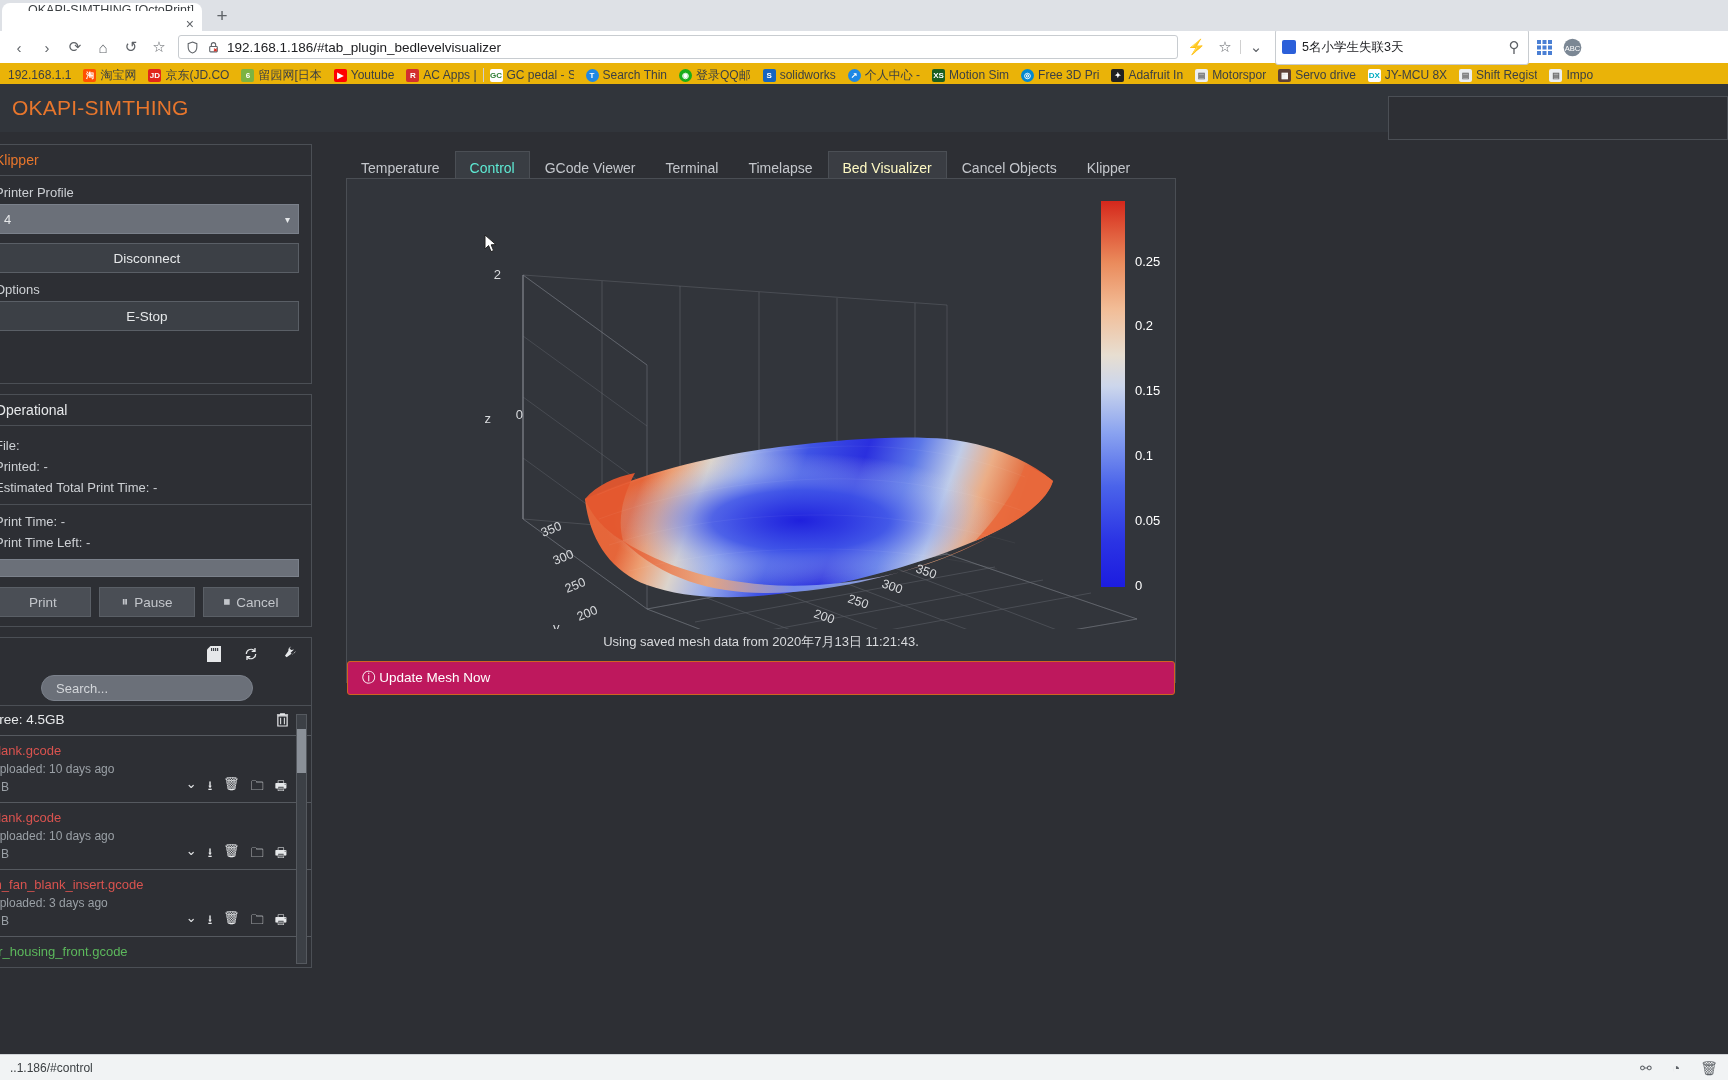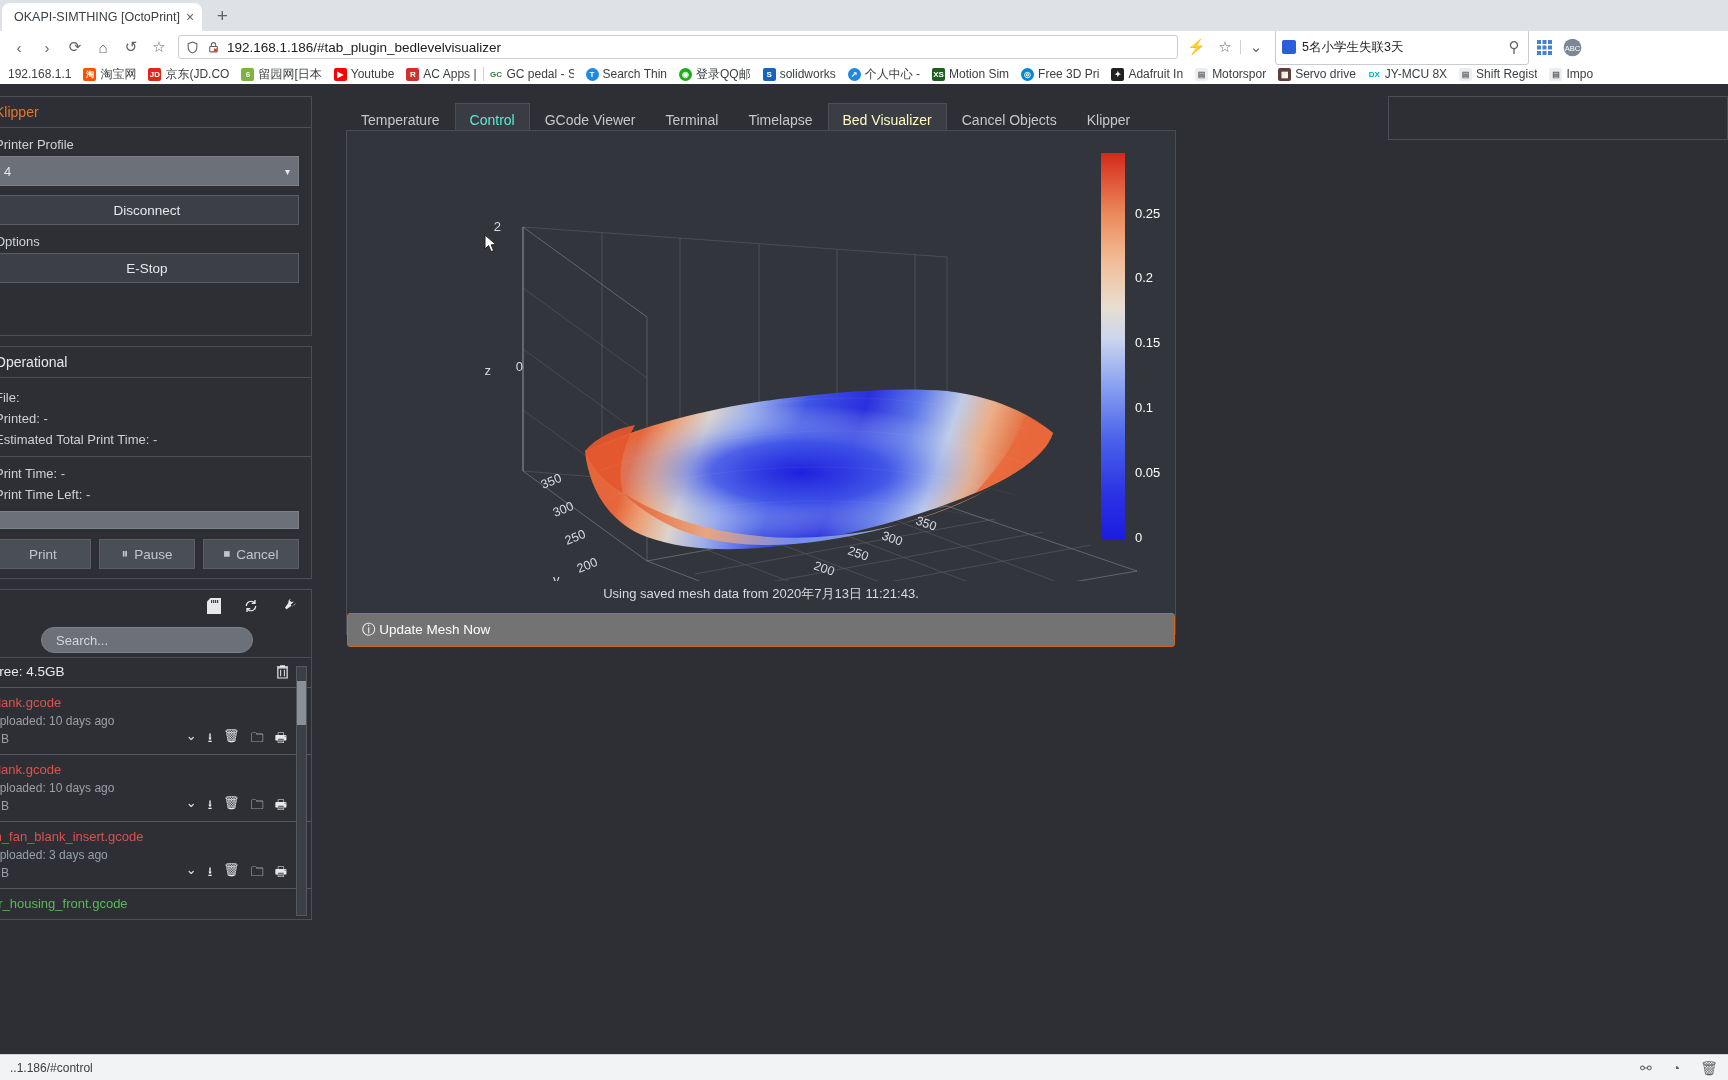--- a/index.html
+++ b/index.html
@@ -14,22 +14,22 @@
   .browser { width: 1728px; height: 1080px; position: relative; }
 
   .tabstrip {
     height: 31px; background: #dee1e6;
     display: flex; align-items: flex-end; padding-left: 2px;
     position: relative;
   }
   .btab {
     height: 28px; min-width: 200px; max-width: 230px;
     background: #fff; border-radius: 8px 8px 0 0;
-    display: flex; align-items: center; padding: 0 8px 0 12px;
-    font-size: 12.5px; color: #3c4043; gap: 6px;
+    display: flex; align-items: flex-end; padding: 0 8px 0 12px;
+    font-size: 12.5px; color: #3c4043; gap: 6px; flex-direction: column;
   }
   .btab .ttl {
     flex: 1; white-space: nowrap; overflow: hidden;
     text-overflow: ellipsis;
   }
   .btab .xbtn { color: #5f6368; font-size: 14px; line-height: 1; cursor: pointer; }
   .newtab {
     width: 28px; height: 28px; display: flex; align-items: center;
     justify-content: center; color: #5f6368; font-size: 19px;
     margin-left: 6px; margin-bottom: 1px;
@@ -57,21 +57,21 @@
     border-radius: 3px; display: flex; align-items: center;
     padding: 0 6px; gap: 6px; margin-left: 4px; background: #fff;
   }
   .searchbox .stext { font-size: 12.5px; color: #202124; white-space: nowrap; flex: 1; }
   .badge-ico {
     width: 14px; height: 14px; border-radius: 2px;
     background: #2b5fd9; display: inline-block; flex: 0 0 auto;
   }
 
   .bookmarks {
-    height: 25px; background: #ffffff; border-bottom: 3px solid #22c55e;
+    height: 25px; background: #eab308; border-bottom: 1px solid #22c55e;
     display: flex; align-items: center; gap: 0px; padding: 0 2px;
     overflow: hidden; white-space: nowrap;
   }
   .bm {
     display: flex; align-items: center; gap: 4px;
     padding: 0 6px; font-size: 12px; color: #3c4043;
     height: 22px; flex: 0 0 auto; max-width: 96px;
     overflow: hidden;
   }
   .bm .lbl { overflow: hidden; text-overflow: clip; white-space: nowrap; }
@@ -192,21 +192,21 @@
     background: #32353b; border: 1px solid #4a4e54;
     width: 830px; height: 505px; position: relative;
     padding: 10px 0 0 0;
   }
   .plotwrap { position: relative; width: 830px; height: 440px; }
   .plot-caption {
     text-align: center; color: #d8dadd; font-size: 13px; margin-top: 4px;
   }
   .update-btn {
     display: block; margin: 10px auto 0 auto;
-    background: #737373; border: 1px solid #cf6420;
+    background: #be185d; border: 1px solid #cf6420;
     color: #fff; font-size: 13.5px; padding: 7px 14px;
     border-radius: 3px; cursor: pointer;
   }
   .rightpanel {
     position: absolute; right: 0; top: 12px;
     width: 340px; height: 44px;
     background: #2d2f34; border: 1px solid #4b4f55;
   }
 
   
@@ -373,20 +373,43 @@
       <span class="lbl">Shift Regist</span>
     </div>
     <div class="bm">
       <span class="fav" style="background:#eceff1;color:#666">▤</span>
       <span class="lbl">Impo</span>
     </div>
   </div>
 
   <div class="page">
 
+    <div class="opnav">
+      <div class="brand">OKAPI-SIMTHING</div>
+      <div class="navright">
+        <span class="ni">
+          <svg width="18" height="18" viewBox="0 0 24 24">
+              <path d="M21 4l-6 6 3 3 6-6c-.6 2.6-3 5-6 5a6 6 0 0 1-1.5-.2L8 18l-3-3 6.2-8.5A6 6 0 0 1 11 5c0-3 2.4-5.4 5-6l-3 3 3 3z" fill="#e8762c" transform="scale(.85) translate(2,2)"></path>
+            </svg>
+        </span>
+        <span class="ni">
+          <svg width="16" height="16" viewBox="0 0 24 24">
+              <path d="M12 2v10" stroke="#e8762c" stroke-width="2.4" fill="none" stroke-linecap="round"></path>
+              <path d="M6.3 5.7a8 8 0 1 0 11.4 0" stroke="#e8762c" stroke-width="2.2" fill="none" stroke-linecap="round"></path>
+            </svg>
+        </span>
+        <span class="ni" style="font-size:11px;margin-left:-16px;">⌄</span>
+        <span class="ni user">
+          <svg width="17" height="17" viewBox="0 0 24 24">
+              <circle cx="12" cy="7.5" r="4" fill="#e8762c"></circle>
+              <path d="M3.5 21c0-4.7 3.8-7.5 8.5-7.5S20.5 16.3 20.5 21z" fill="#e8762c"></path>
+            </svg>
+        </span>
+      </div>
+    </div>
 
     <div class="body-wrap">
 
       <div class="sidebar">
 
         <div class="panel">
           <div class="panel-head">Klipper</div>
           <div class="panel-body">
             <div class="row-lbl">Printer Profile</div>
             <div class="select">

